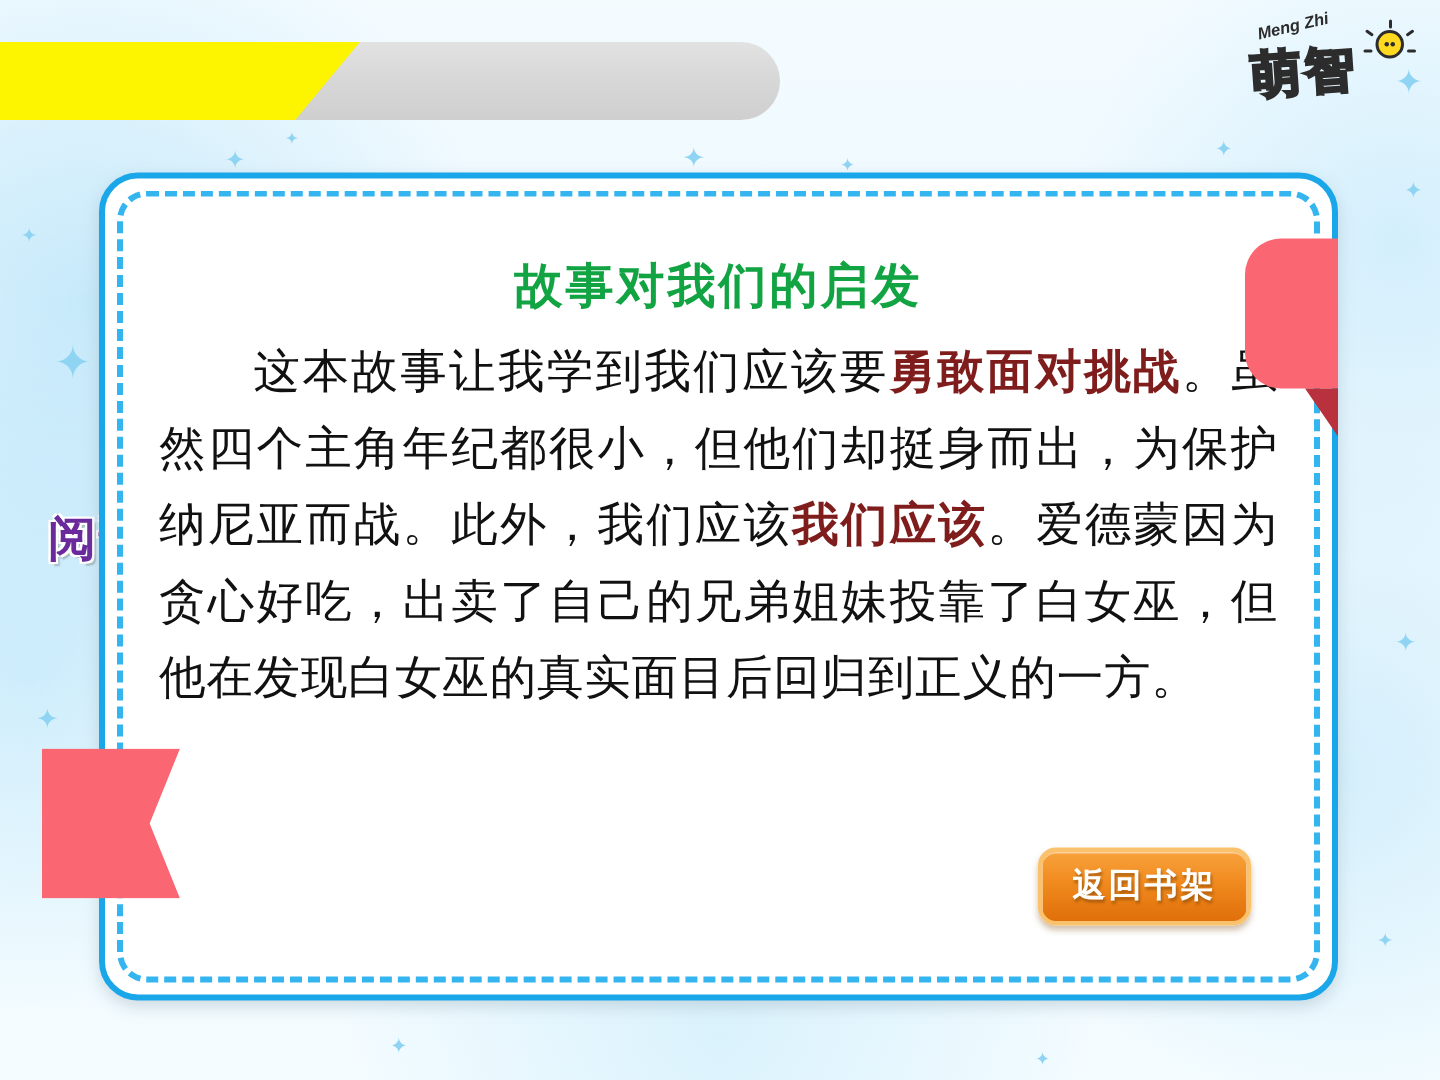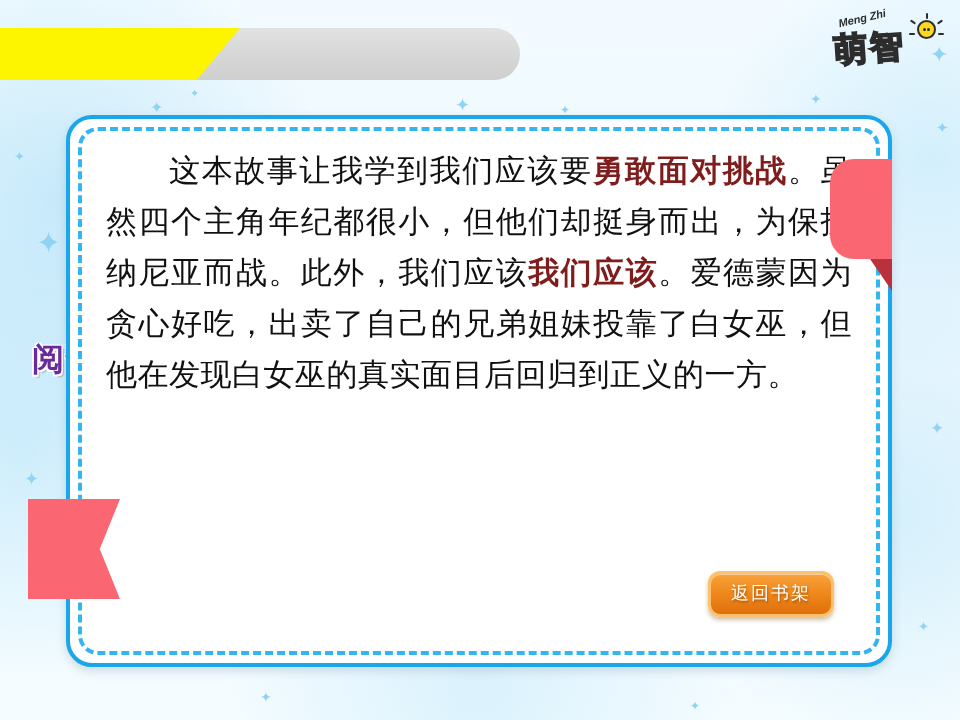--- a/index.html
+++ b/index.html
@@ -193,21 +193,21 @@
   #back-button {
     position:absolute; right:24px; bottom:28px;
     padding:7px 20px 9px;
     background:linear-gradient(180deg,#f8a23c 0%, #f08a1e 45%, #e06f0a 100%);
     border:3px solid #fbc26e;
     border-radius:12px;
     box-shadow:0 3px 4px rgba(120,70,10,.35), inset 0 1px 0 rgba(255,255,255,.5);
     cursor:pointer;
   }
   #back-button-label {
-    font-size:18px; font-weight:normal;
+    font-size:22px; font-weight:bold;
     color:#ffffff;
     letter-spacing:2px;
     white-space:nowrap;
     text-shadow:1px 2px 2px rgba(150,80,10,.75);
   }
 
   
   #footer-url {
     position:absolute; left:0; right:0; bottom:14px;
     text-align:center;
@@ -256,20 +256,21 @@
       <span class="ray" style="right:-8px;top:9px;   transform:rotate(90deg);"></span>
     </div>
   </div>
 
   <div id="card">
     <div id="card-dash"></div>
     <div id="ribbon-right"></div>
     <div id="ribbon-left"></div>
 
     <div id="card-inner">
+      <div id="section-title">故事对我们的启发</div>
 
       <div id="body-text">
         <span class="indent"></span><span>这本故事让我学到我们应该要</span><span class="hl">勇敢面对挑战</span><span>。虽然四个主角年纪都很小，但他们却挺身而出，为保护纳尼亚而战。此外，我们应该</span><span class="hl">我们应该</span><span>。爱德蒙因为贪心好吃，出卖了自己的兄弟姐妹投靠了白女巫，但他在发现白女巫的真实面目后回归到正义的一方。</span>
       </div>
 
       <div id="back-button">
         <span id="back-button-label">返回书架</span>
       </div>
     </div>
   </div>

